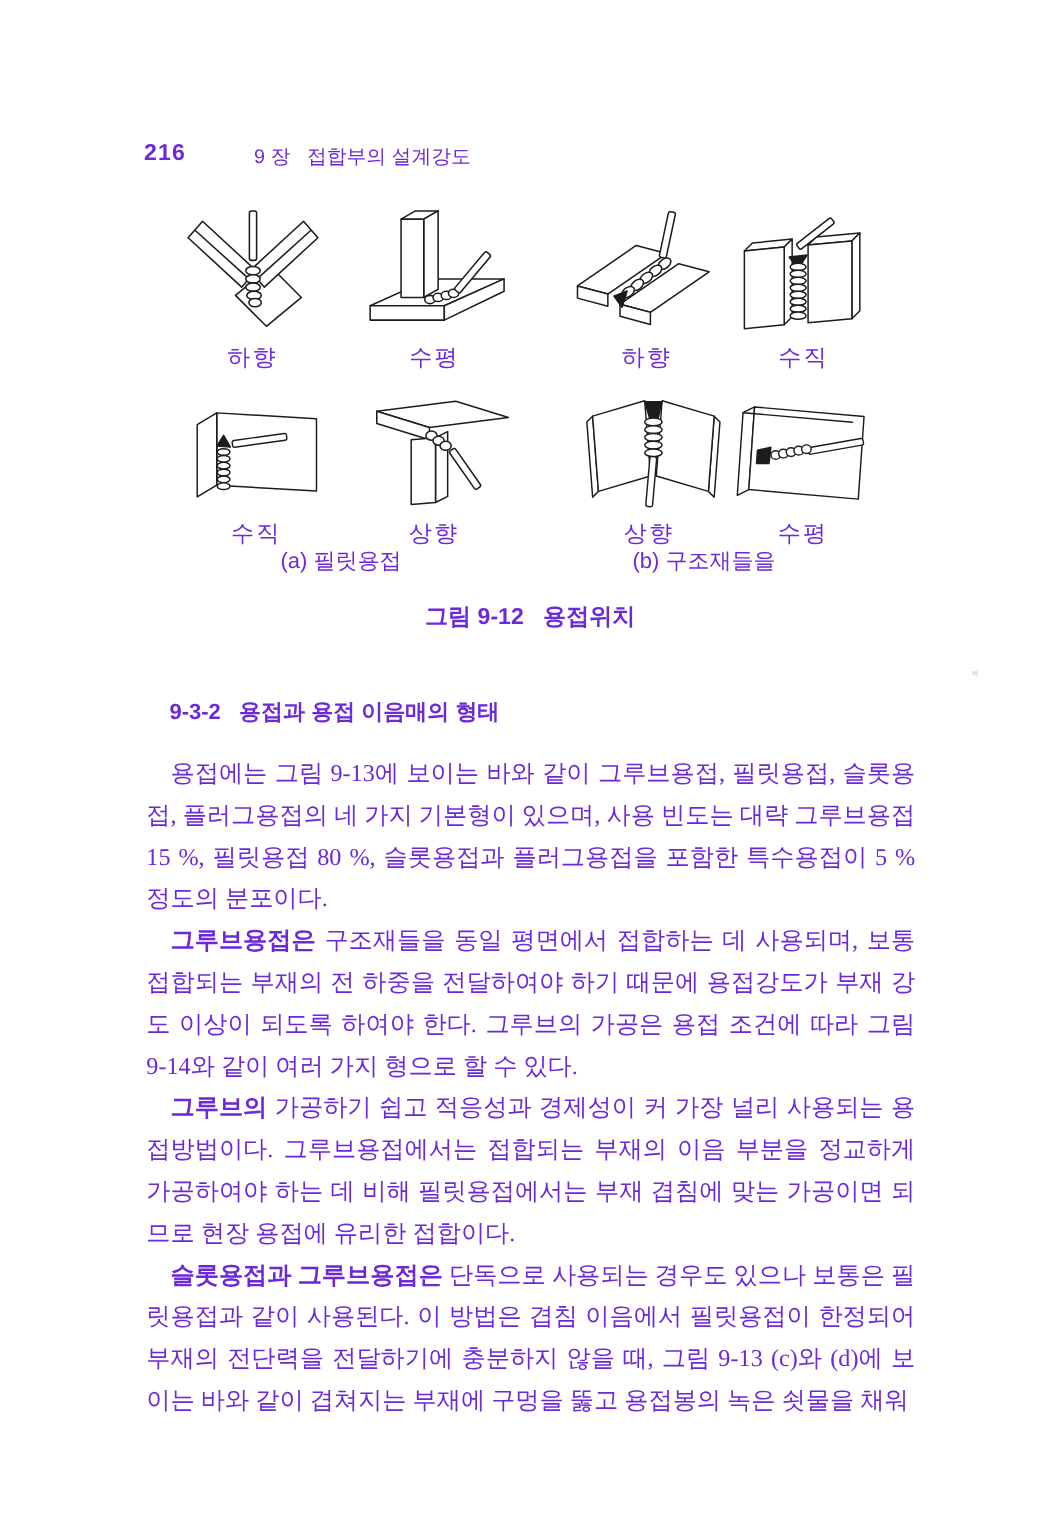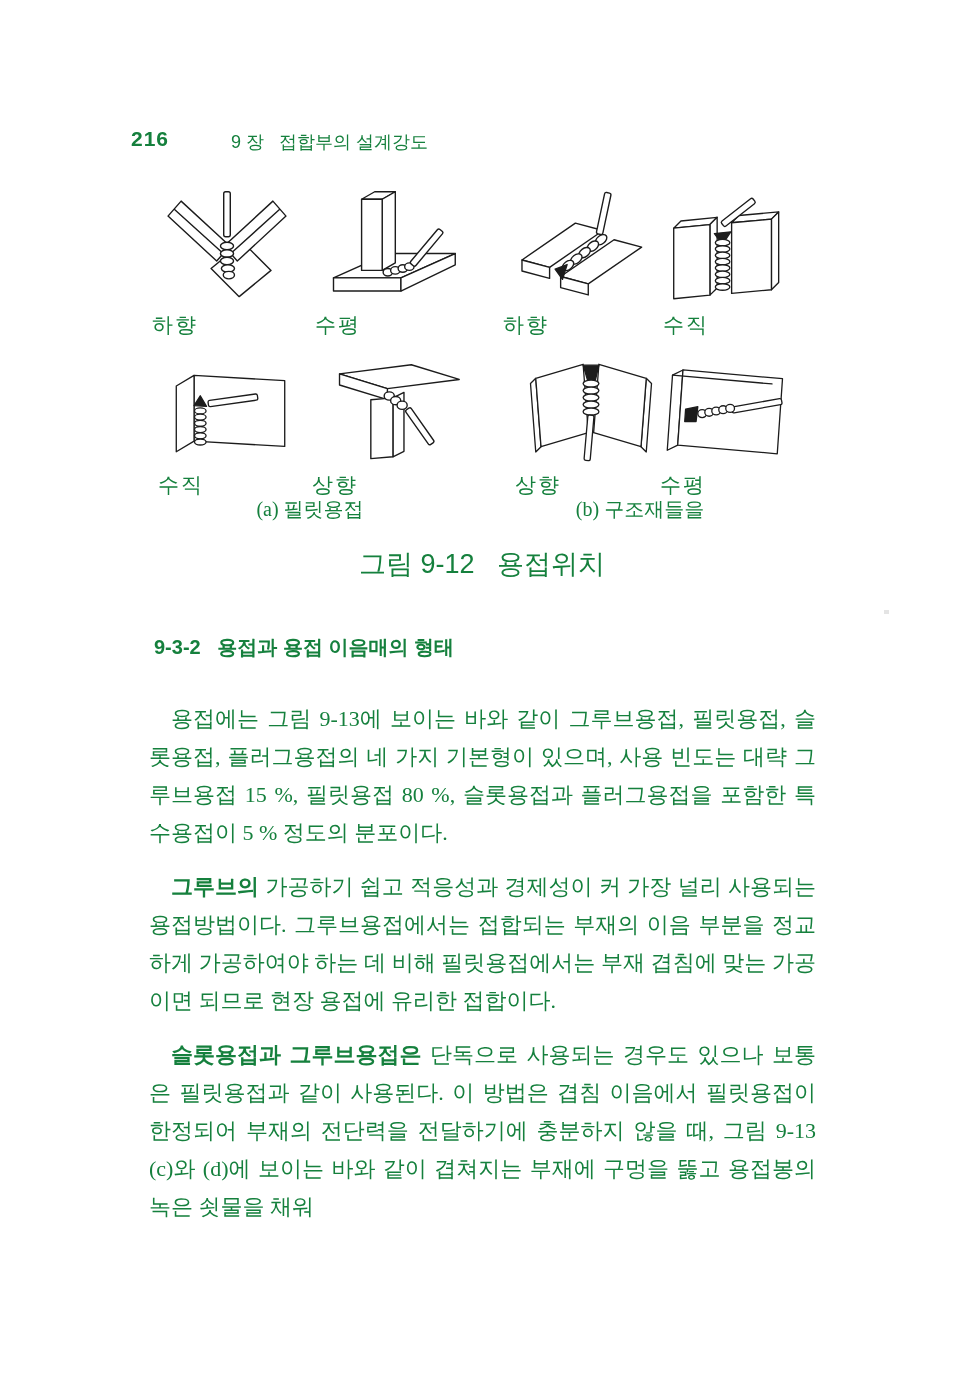--- a/index.html
+++ b/index.html
@@ -2,70 +2,70 @@
 <html><head>
 <meta charset="utf-8">
 <style>
   html,body{margin:0;padding:0;}
   body{background:#ffffff;}
   .page{
     position:relative;
     width:958px;
     height:1384px;
     background:#ffffff;
-    color:#15803d;
+    color:#6d28d9;
     overflow:hidden;
     font-family:"Liberation Serif", serif;
     border-radius:13px;
   }
   
   .page-number{
     position:absolute; left:131px; top:127px;
     font-family:"Liberation Sans", sans-serif;
     font-size:21px; font-weight:bold; letter-spacing:1px;
   }
   .chapter-title{
     position:absolute; left:231px; top:130px;
     font-family:Liberation Sans, sans-serif;
     font-size:18px; white-space:pre;
   }
   
   .figure{position:absolute; left:0; top:0; width:958px;}
-  .weld-cell{position:absolute; display:flex; flex-direction:column; align-items:flex-start;}
+  .weld-cell{position:absolute; display:flex; flex-direction:column; align-items:center;}
   .weld-cell svg{display:block;}
   .weld-label{
     margin-top:5px;
     font-family:"Liberation Serif", serif;
     font-size:21px; letter-spacing:2px;
   }
   .subcaption{
     position:absolute; top:496px;
-    font-family:Liberation Serif, serif;
+    font-family:Liberation Sans, sans-serif;
     font-size:20px; text-align:center; white-space:pre;
   }
   .subcaption.a{left:180px; width:260px;}
   .subcaption.b{left:510px; width:260px;}
   .figure-caption{
     position:absolute; left:133px; top:546px; width:698px;
     text-align:center;
     font-family:"Liberation Sans", sans-serif;
-    font-size:27px; font-weight:400; white-space:pre;
+    font-size:21px; font-weight:700; white-space:pre;
   }
   
   .section-heading{
     position:absolute; left:154px; top:634px;
     font-family:"Liberation Sans", sans-serif;
     font-size:20px; font-weight:bold; white-space:pre;
   }
   
   .body-text{
     position:absolute; left:133px; top:684px; width:699px;
   }
   .body-text p{
-    margin:16px; padding:0;
+    margin:0; padding:0;
     font-size:22px; line-height:38px;
     text-align:justify;
     text-indent:1em;
   }
   .body-text p .lead{font-weight:bold;}
   .speck{position:absolute; left:884px; top:610px; width:5px; height:4px; background:#e4e4e4;}
   .ill path, .ill line, .ill ellipse, .ill rect{
     stroke:#1c1c1c; stroke-width:1.5; fill:none;
     stroke-linejoin:round; stroke-linecap:round;
   }
@@ -234,19 +234,20 @@
 
     <div class="subcaption a">(a) 필릿용접</div>
     <div class="subcaption b">(b) 구조재들을</div>
     <div class="figure-caption">그림 9-12   용접위치</div>
   </div>
 
   <div class="section-heading">9-3-2   용접과 용접 이음매의 형태</div>
 
   <div class="body-text">
     <p><span class="lead"></span><span>용접에는 그림 9-13에 보이는 바와 같이 그루브용접, 필릿용접, 슬롯용접, 플러그용접의 네 가지 기본형이 있으며, 사용 빈도는 대략 그루브용접 15 %, 필릿용접 80 %, 슬롯용접과 플러그용접을 포함한 특수용접이 5 % 정도의 분포이다.</span></p>
+    <p><span class="lead">그루브용접은</span><span> 구조재들을 동일 평면에서 접합하는 데 사용되며, 보통 접합되는 부재의 전 하중을 전달하여야 하기 때문에 용접강도가 부재 강도 이상이 되도록 하여야 한다. 그루브의 가공은 용접 조건에 따라 그림 9-14와 같이 여러 가지 형으로 할 수 있다.</span></p>
     <p><span class="lead">그루브의</span><span> 가공하기 쉽고 적응성과 경제성이 커 가장 널리 사용되는 용접방법이다. 그루브용접에서는 접합되는 부재의 이음 부분을 정교하게 가공하여야 하는 데 비해 필릿용접에서는 부재 겹침에 맞는 가공이면 되므로 현장 용접에 유리한 접합이다.</span></p>
     <p><span class="lead">슬롯용접과 그루브용접은</span><span> 단독으로 사용되는 경우도 있으나 보통은 필릿용접과 같이 사용된다. 이 방법은 겹침 이음에서 필릿용접이 한정되어 부재의 전단력을 전달하기에 충분하지 않을 때, 그림 9-13 (c)와 (d)에 보이는 바와 같이 겹쳐지는 부재에 구멍을 뚫고 용접봉의 녹은 쇳물을 채워</span></p>
   </div>
 
   <div class="speck"></div>
 
 </div>
 
 </body></html>

